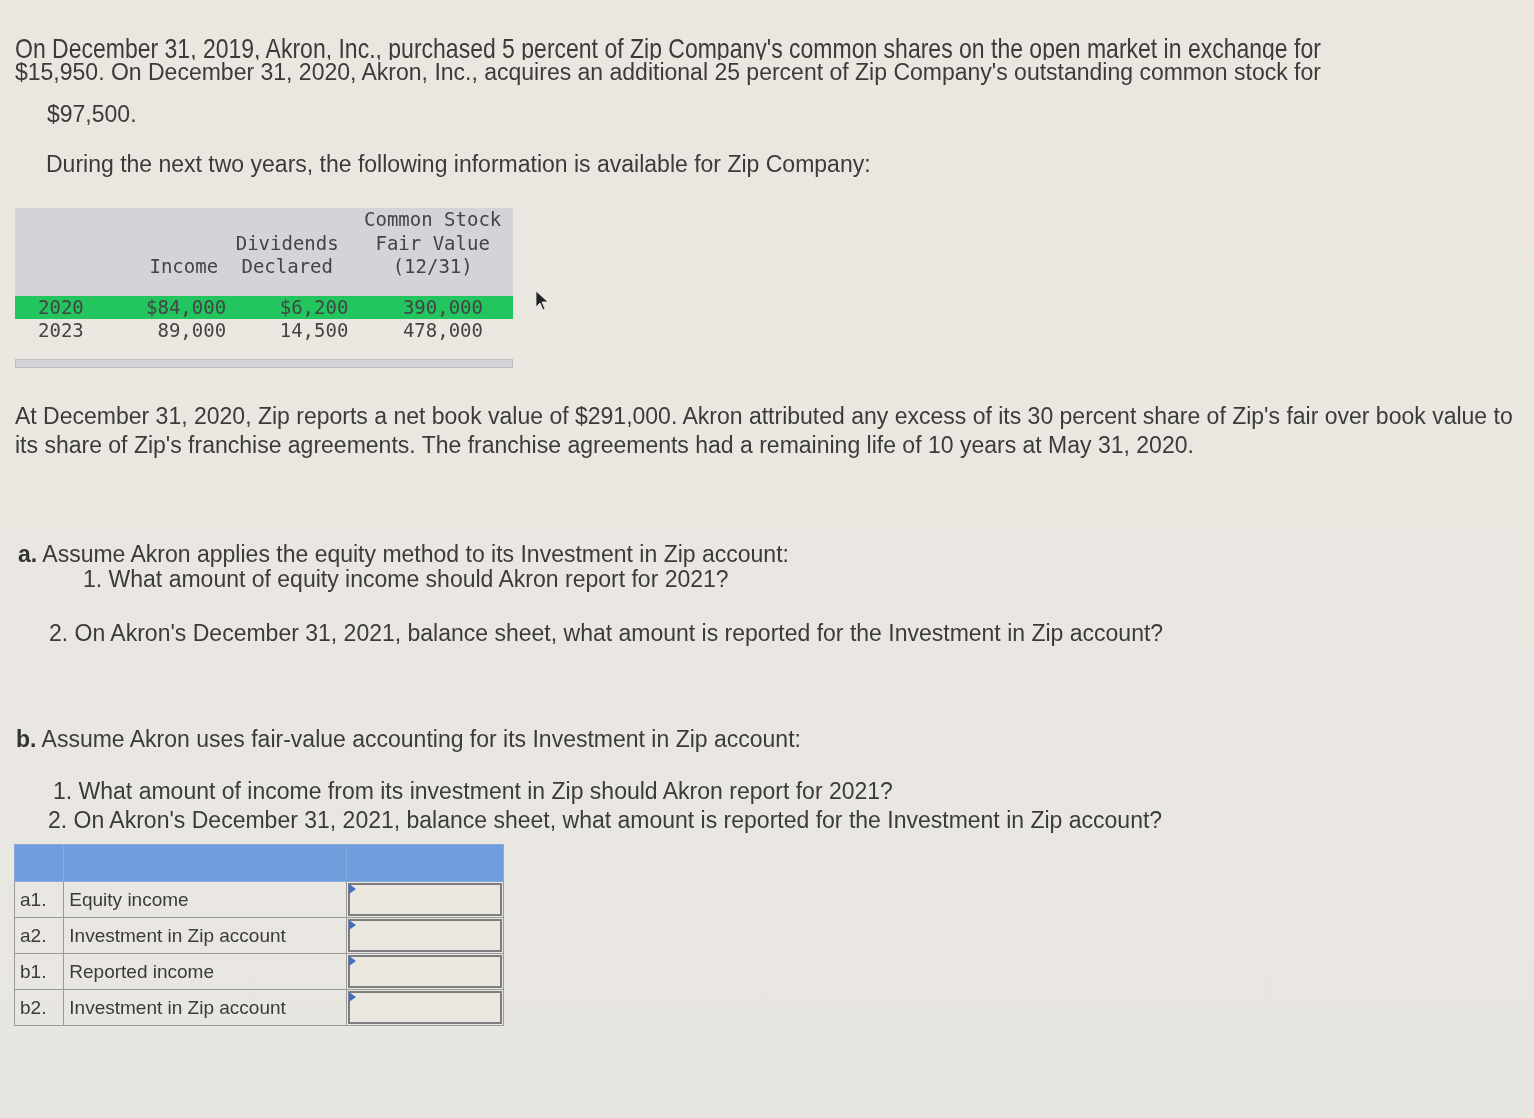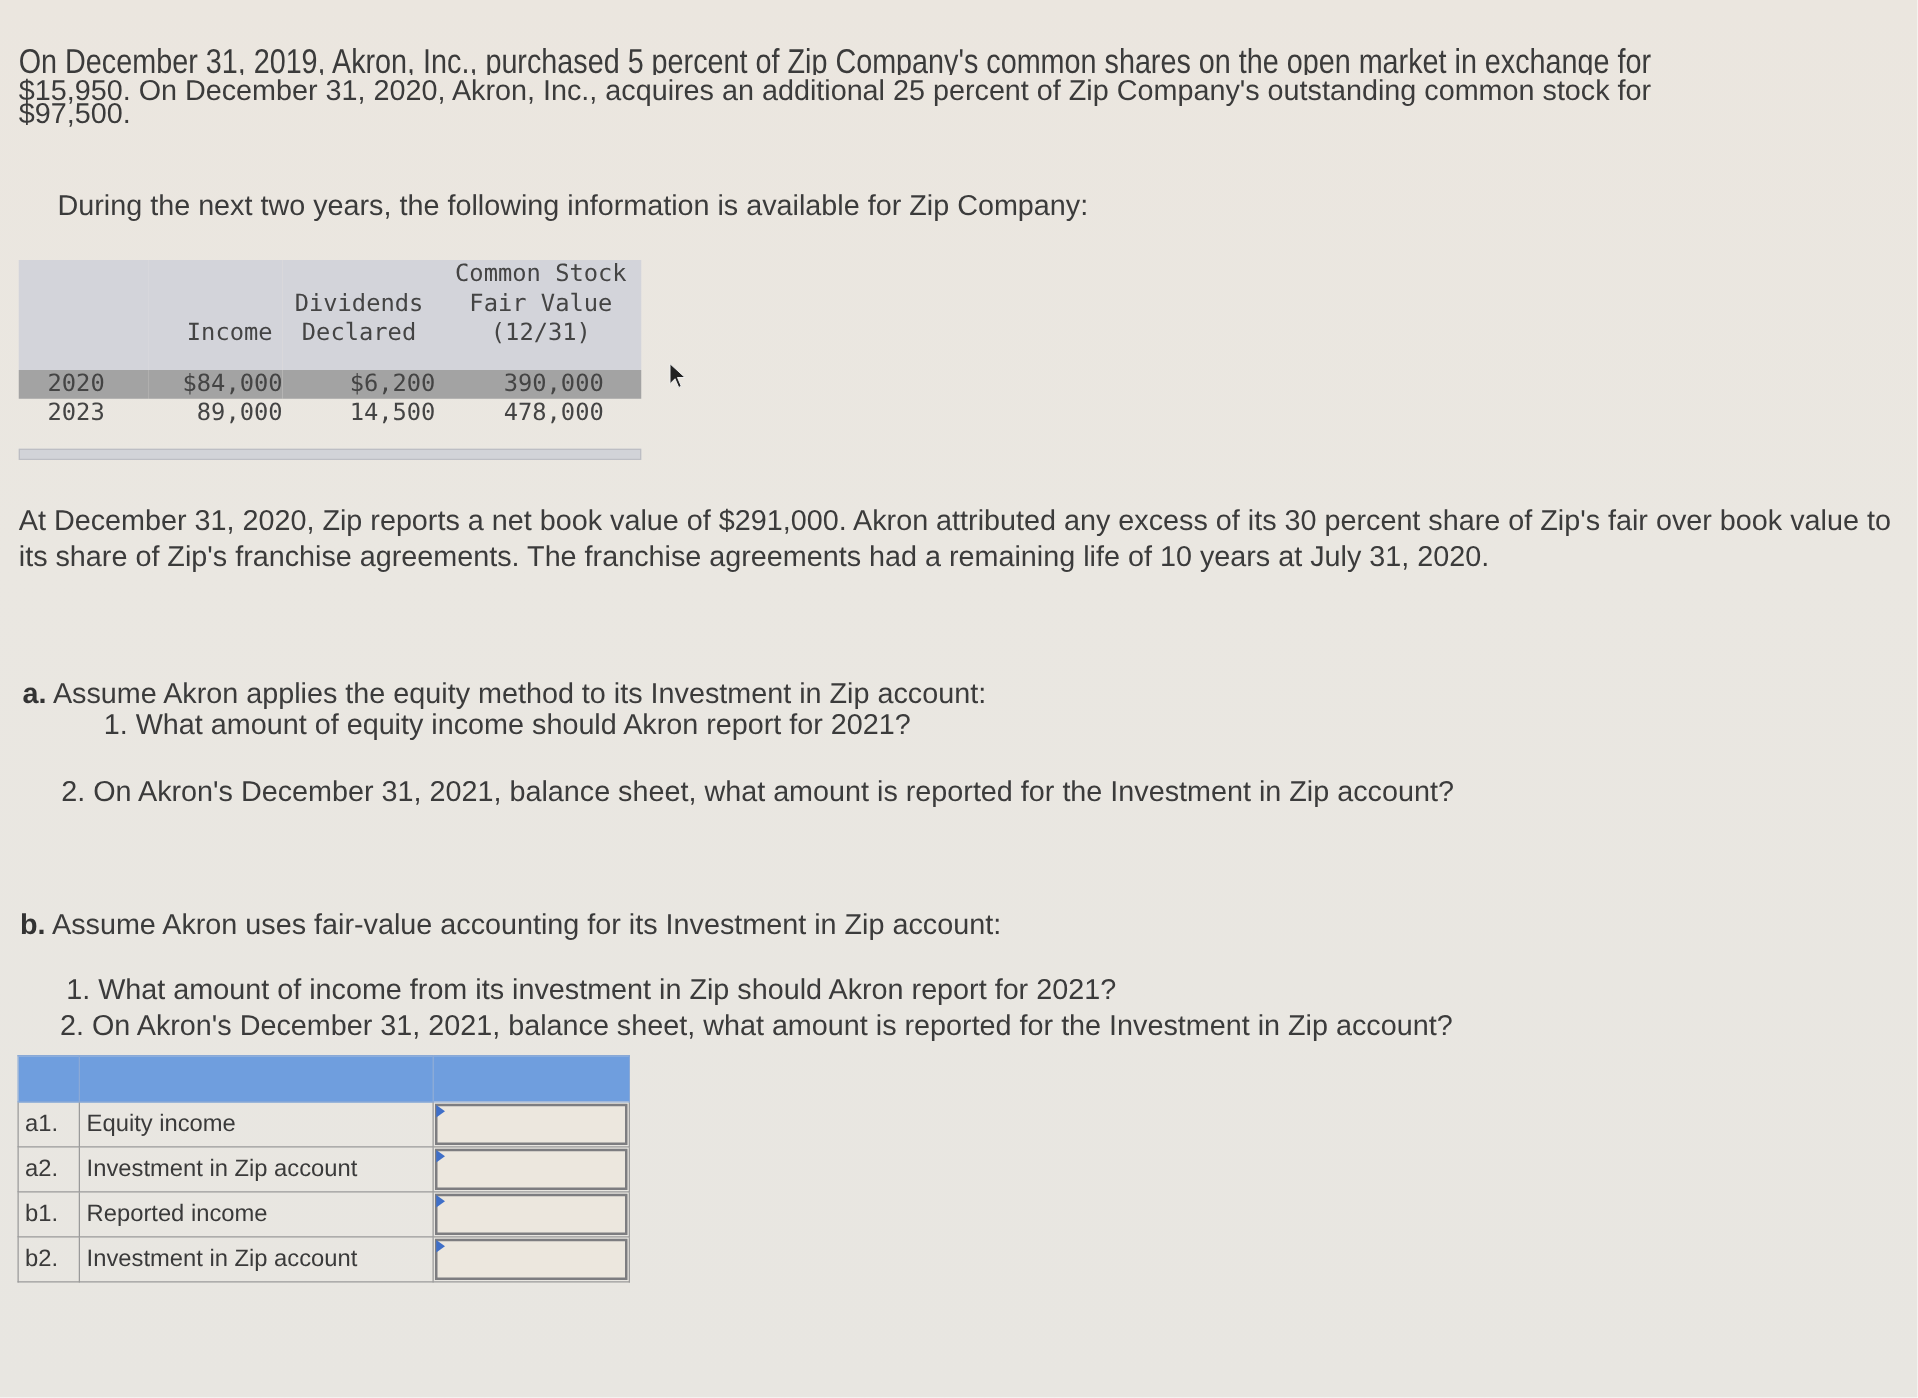--- a/index.html
+++ b/index.html
@@ -7,39 +7,39 @@
     width:1534px; height:1118px; overflow:hidden;
     background: linear-gradient(180deg, #ebe6df 0%, #eae7e1 40%, #e8e6e1 100%);
     font-family: "Liberation Sans", sans-serif;
     color:#3b3b3b;
     position:relative;
   }
   .p { position:absolute; left:15px; font-size:23px; line-height:28px; margin:0; }
   .cut { top:26px; height:34px; overflow:hidden; width:1500px; }
   .cut span { display:block; margin-top:6px; transform:scaleY(1.2); transform-origin:top; }
   .intro2 { top:58px; width:1450px; }
-  .intro3 { top:76px; }
+  .intro3 { top:100px;margin-left:32px; }
   .lead { top:150px;margin-left:31px; }
 
   .data-table {
     position:absolute; left:15px; top:208px; width:498px;
     font-family: "DejaVu Sans Mono", monospace; font-size:19px; color:#444;
     border-collapse:collapse;
   }
   .data-table th, .data-table td { padding:0; line-height:23.5px; white-space:pre; font-weight:normal; }
   .data-table thead tr { background:#d3d4da; }
   .data-table th { vertical-align:bottom; padding-bottom:17px; }
   .data-table .c0 { width:95px; text-align:left; padding-left:23px; }
   .data-table .c1 { width:110px; text-align:right; }
   .data-table .c2 { width:130px; text-align:right; padding-right:4px; }
   .data-table .c3 { width:140px; text-align:center; }
   .data-table th.c1 { text-align:right; padding-right:8px; }
   .data-table th.c2 { text-align:center; }
   .data-table td.c3 { text-align:right; padding-right:30px; }
-  .data-table tbody tr.alt { background:#a3a3a3; }
+  .data-table tbody tr.alt { background:#22c55e; }
   .table-bar {
     position:absolute; left:15px; top:359px; width:498px; height:9px;
     background:#d2d3d8; border:1px solid #bdbec4; box-sizing:border-box;
   }
   .cursor { position:absolute; left:534px; top:290px; width:16px; height:22px; }
 
   .para { top:402px; width:1500px; line-height:29px; }
   .qa { top:540px; left:18px; }
   .qa1 { top:565px; left:55px;margin-left:28px; }
   .qa2 { top:619px; left:49px; }
@@ -104,21 +104,21 @@
       <td class="c3">478,000</td>
     </tr>
   </tbody>
 </table>
 <div class="table-bar"></div>
 
 <svg class="cursor" viewBox="0 0 16 22">
   <path d="M2 1 L2 17 L6 13 L9 20 L11 19 L8 12 L14 12 Z" fill="#222" stroke="#eee" stroke-width="0.8"></path>
 </svg>
 
-<p class="p para">At December 31, 2020, Zip reports a net book value of $291,000. Akron attributed any excess of its 30 percent share of Zip's fair over book value to its share of Zip's franchise agreements. The franchise agreements had a remaining life of 10 years at July 31, 2020.</p>
+<p class="p para">At December 31, 2020, Zip reports a net book value of $291,000. Akron attributed any excess of its 30 percent share of Zip's fair over book value to its share of Zip's franchise agreements. The franchise agreements had a remaining life of 10 years at May 31, 2020.</p>
 
 <p class="p qa">
   <b>a.</b>
   <span>Assume Akron applies the equity method to its Investment in Zip account:</span>
 </p>
 <p class="p qa1">1. What amount of equity income should Akron report for 2021?</p>
 <p class="p qa2">2. On Akron's December 31, 2021, balance sheet, what amount is reported for the Investment in Zip account?</p>
 
 <p class="p qb">
   <b>b.</b>

